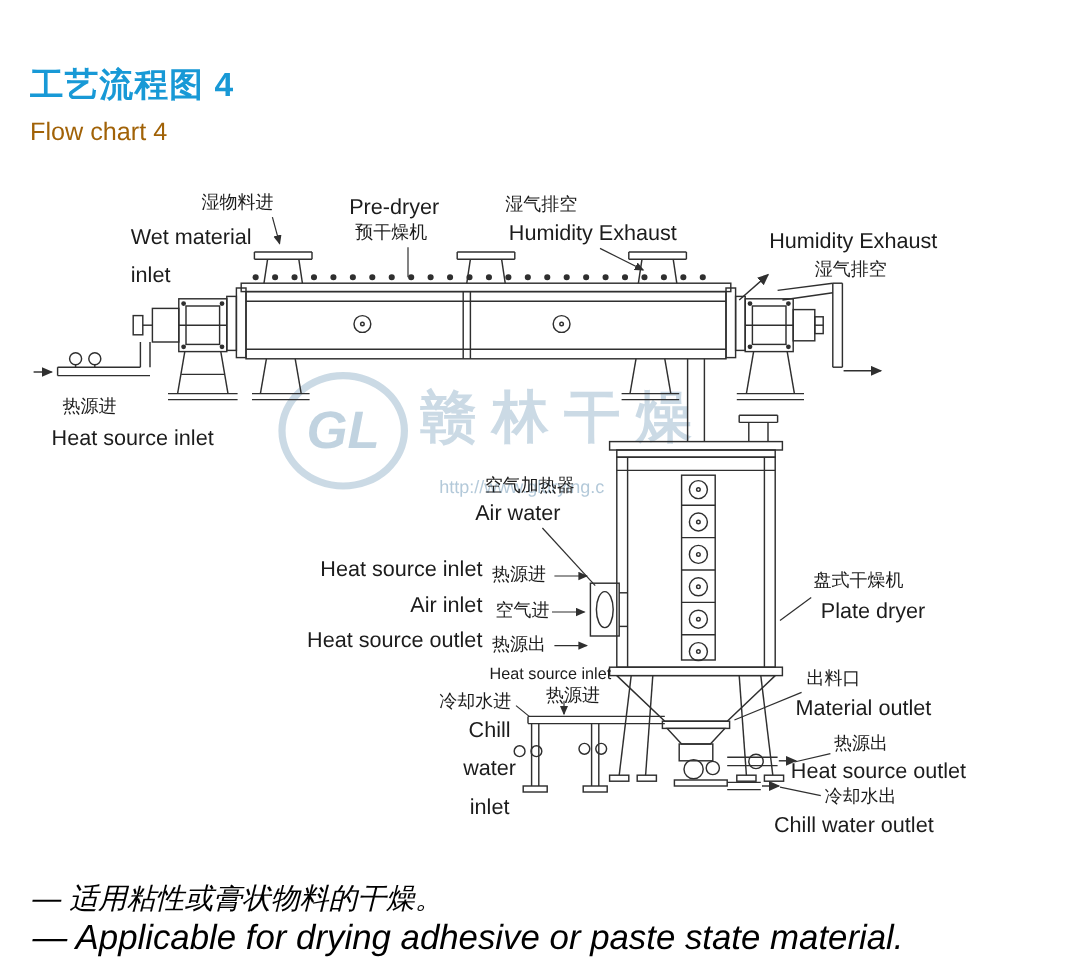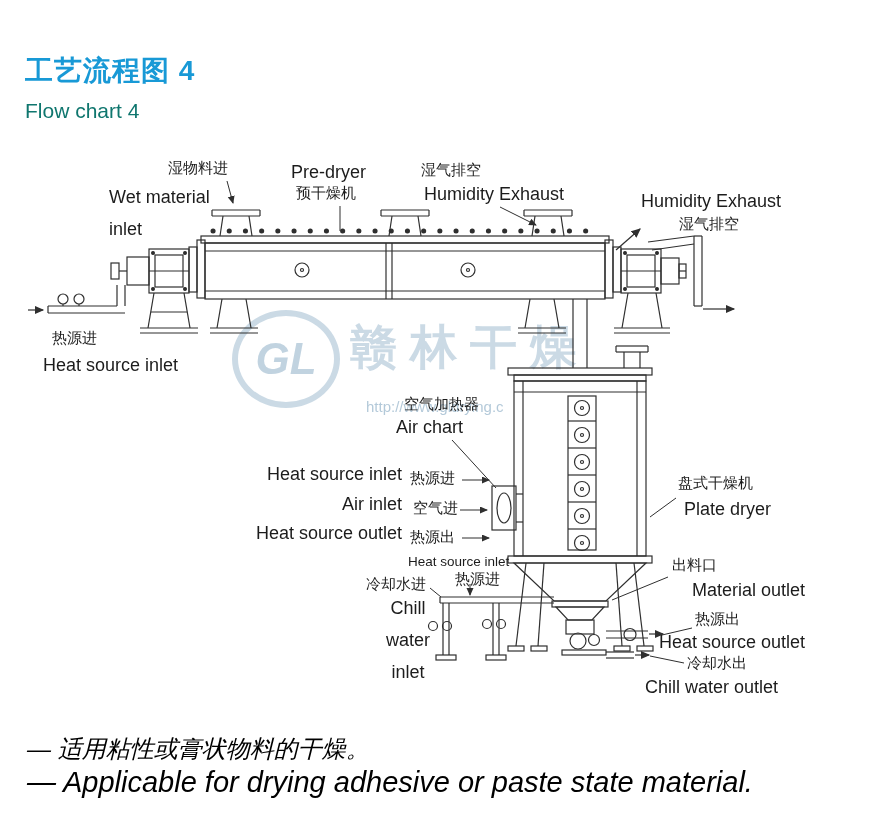--- a/index.html
+++ b/index.html
@@ -4,21 +4,21 @@
 <style>
   html,body{margin:0;padding:0;}
   body{
     width:896px;height:817px;background:#ffffff;
     font-family:"Liberation Sans","DejaVu Sans",sans-serif;
     position:relative;overflow:hidden;
   }
   .page{position:relative;width:896px;height:763px;background:#fff;}
   .abs{position:absolute;white-space:nowrap;}
   .title{color:#1899d6;font-size:28px;font-weight:bold;letter-spacing:1px;}
-  .subtitle{color:#0f766e;font-size:21px;}
+  .subtitle{color:#a16207;font-size:21px;}
   .lab{position:absolute;white-space:nowrap;color:#1c1c1c;}
   .en{font-size:18px;}
   .zh{font-size:15px;}
   .sm{font-size:13.5px;}
   .ra{text-align:right;}
   .ca{text-align:center;}
   .note{position:absolute;color:#000;font-size:24px;white-space:nowrap;}
   .wm-logo{
     position:absolute;left:232px;top:310px;width:96px;height:86px;
     border:6px solid rgba(160,187,208,.55);border-radius:50%;
@@ -293,21 +293,21 @@
   <div class="lab zh" style="left:421px;top:161px;">湿气排空</div>
   <div class="lab en" style="left:424px;top:184px;">Humidity Exhaust</div>
 
   <div class="lab en" style="left:641px;top:191px;">Humidity Exhaust</div>
   <div class="lab zh" style="left:679px;top:215px;">湿气排空</div>
 
   <div class="lab zh" style="left:52px;top:329px;">热源进</div>
   <div class="lab en" style="left:43px;top:355px;">Heat source inlet</div>
 
   <div class="lab zh" style="left:404px;top:395px;">空气加热器</div>
-  <div class="lab en" style="left:396px;top:417px;">Air chart</div>
+  <div class="lab en" style="left:396px;top:417px;">Air water</div>
 
   <div class="lab en ra" style="left:230px;top:464px;width:172px;">Heat source inlet</div>
   <div class="lab zh" style="left:410px;top:469px;">热源进</div>
 
   <div class="lab en ra" style="left:230px;top:494px;width:172px;">Air inlet</div>
   <div class="lab zh" style="left:413px;top:499px;">空气进</div>
 
   <div class="lab en ra" style="left:230px;top:523px;width:172px;">Heat source outlet</div>
   <div class="lab zh" style="left:410px;top:528px;">热源出</div>
 
@@ -316,21 +316,21 @@
 
   <div class="lab zh" style="left:366px;top:575px;">冷却水进</div>
   <div class="lab en ca" style="left:378px;top:598px;width:60px;">Chill</div>
   <div class="lab en ca" style="left:378px;top:630px;width:60px;">water</div>
   <div class="lab en ca" style="left:378px;top:662px;width:60px;">inlet</div>
 
   <div class="lab zh" style="left:678px;top:474px;">盘式干燥机</div>
   <div class="lab en" style="left:684px;top:499px;">Plate dryer</div>
 
   <div class="lab zh" style="left:672px;top:556px;">出料口</div>
-  <div class="lab en" style="left:692px;top:580px;">Material outlet</div>
+  <div class="lab en" style="left:663px;top:580px;">Material outlet</div>
 
   <div class="lab zh" style="left:695px;top:610px;">热源出</div>
   <div class="lab en" style="left:659px;top:632px;">Heat source outlet</div>
 
   <div class="lab zh" style="left:687px;top:654px;">冷却水出</div>
   <div class="lab en" style="left:645px;top:677px;">Chill water outlet</div>
 
   <div class="note" style="left:27px;top:733px;font-style:italic;">— 适用粘性或膏状物料的干燥。</div>
   <div class="note" style="left:27px;top:766px;font-size:29px;font-style:italic;">— Applicable for drying adhesive or paste state material.</div>
 

